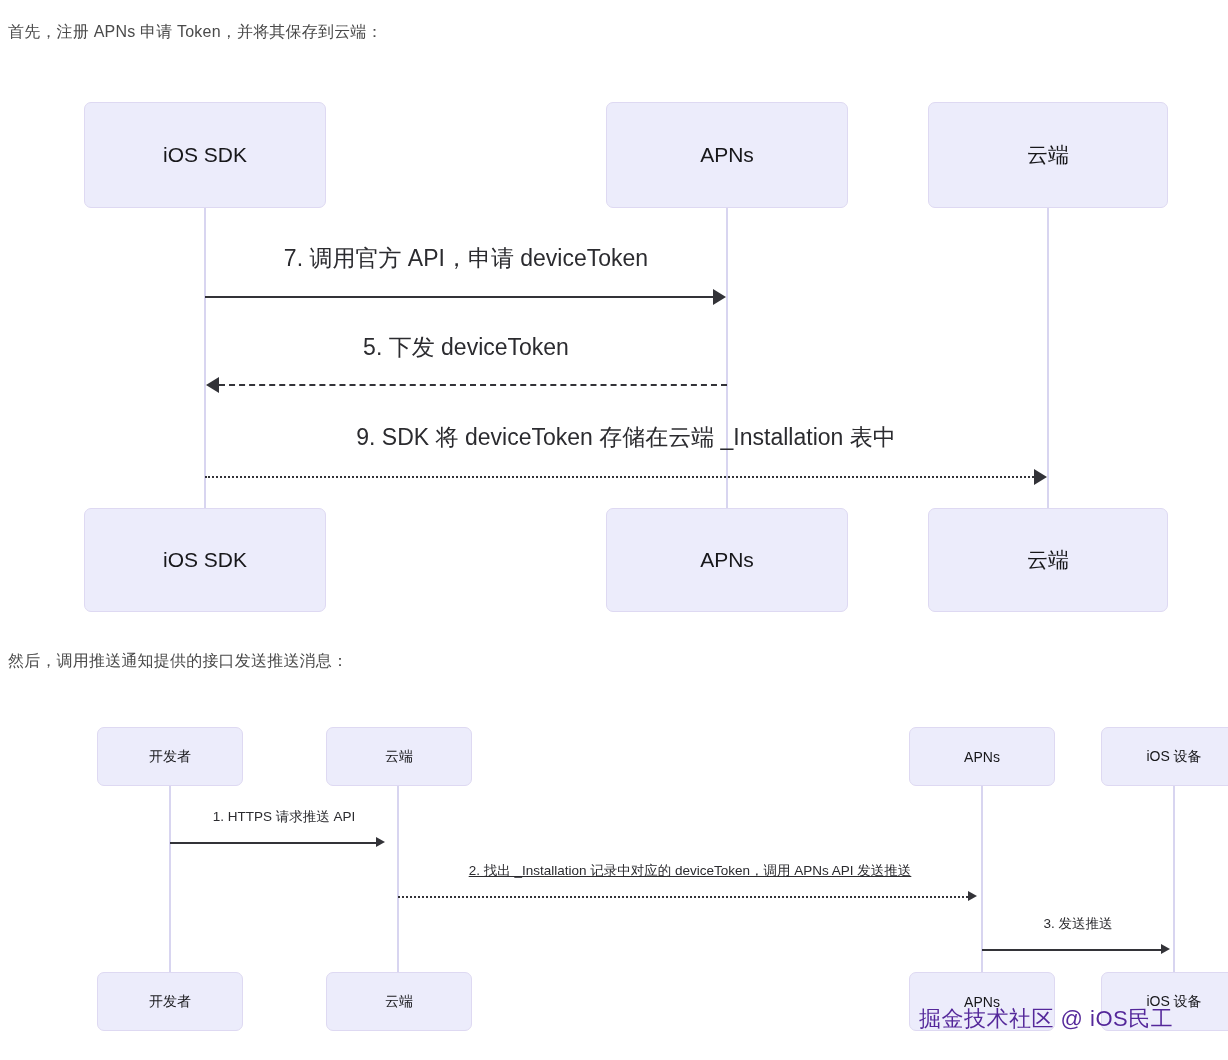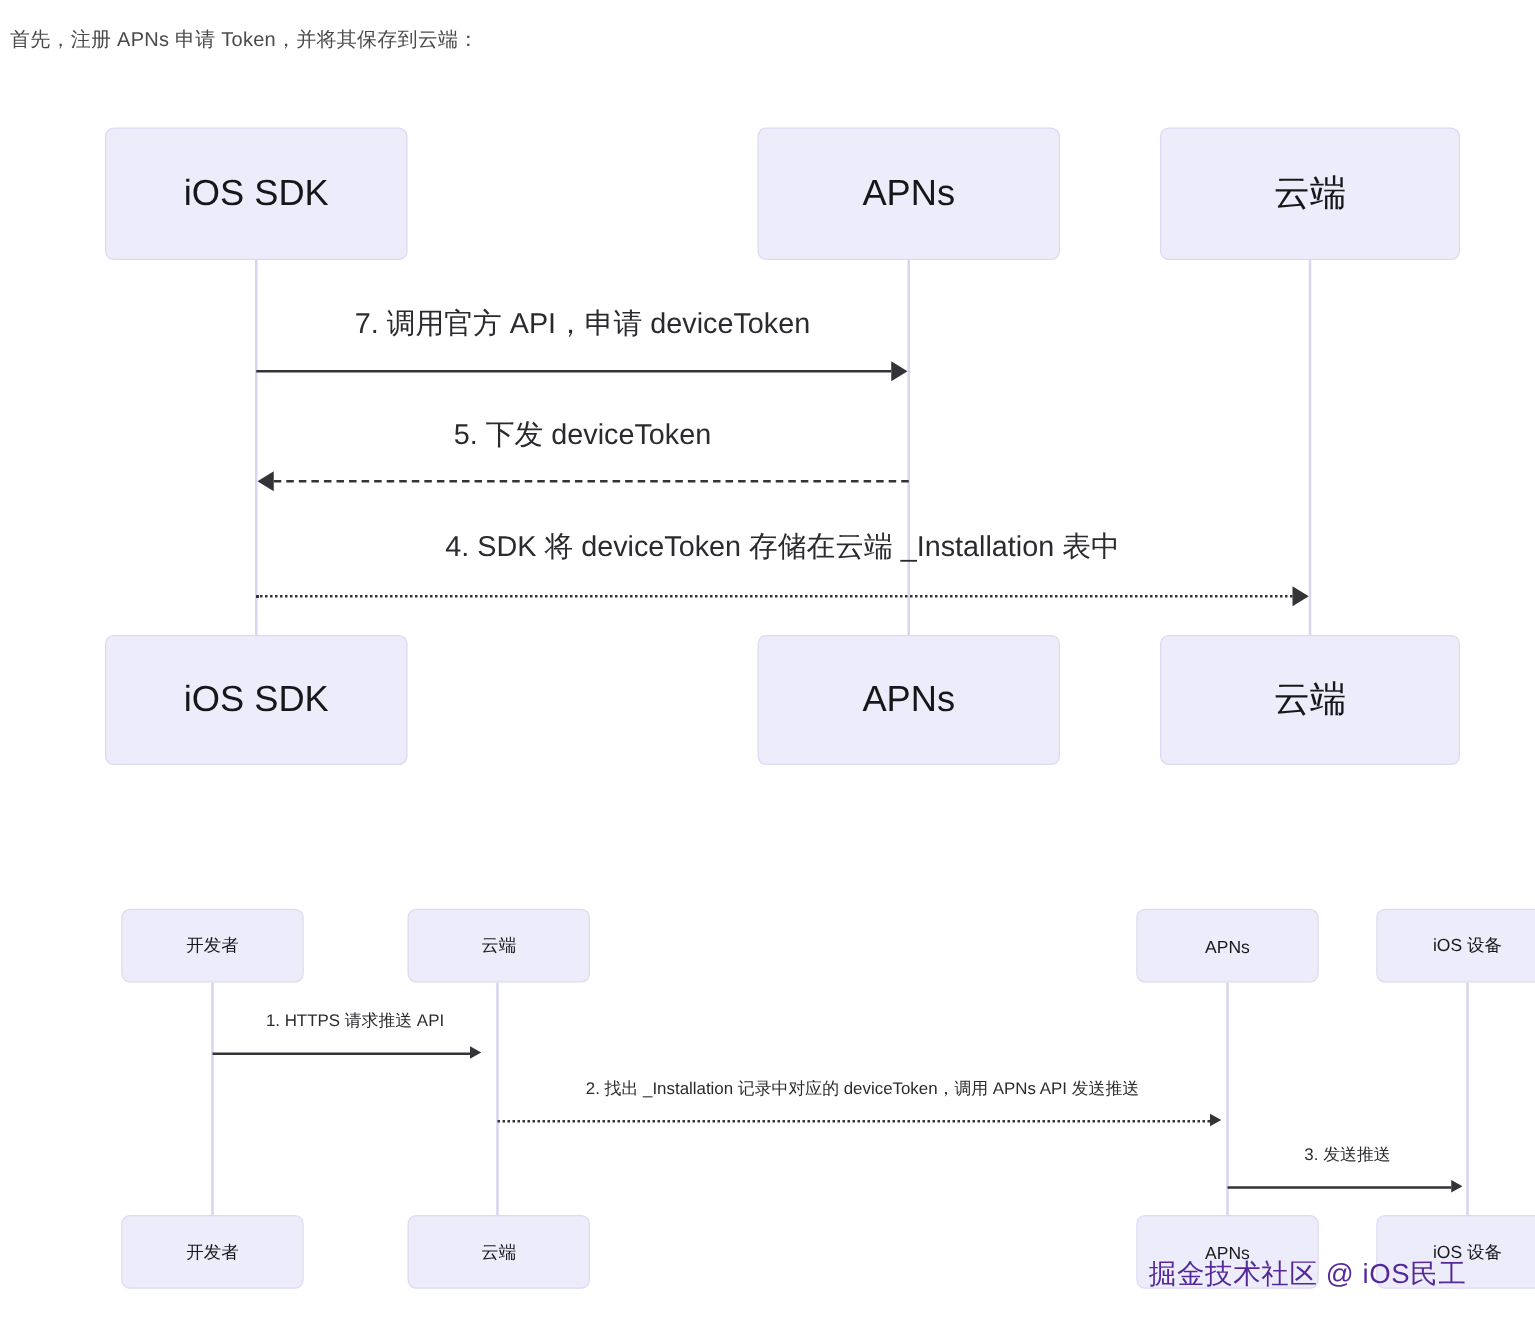--- a/index.html
+++ b/index.html
@@ -41,21 +41,21 @@
     background: #ececfb;
     border: 1px solid #ded9f2;
     border-radius: 7px;
     box-sizing: border-box;
     display: flex;
     align-items: center;
     justify-content: center;
     color: #17171a;
     text-align: center;
   }
-  #diagram-1 .actor-box { font-size: 29px; text-align: center; }
+  #diagram-1 .actor-box { font-size: 21px; text-align: center; }
   #diagram-2 .actor-box { font-size: 14px; }
 
   .msg { position: absolute; }
   .msg-label {
     position: absolute;
     color: #2b2b2f;
     white-space: nowrap;
     text-align: center;
     transform: translateX(-50%);
   }
@@ -126,36 +126,37 @@
       <div class="arrow-head right" style="left:713px; top:209px;"></div>
     </div>
 
     <div class="msg">
       <div class="msg-label" style="left:466px; top:252px;">5. 下发 deviceToken</div>
       <div class="msg-line dashed" style="left:219px; top:304px; width:508px;"></div>
       <div class="arrow-head left" style="left:206px; top:297px;"></div>
     </div>
 
     <div class="msg">
-      <div class="msg-label" style="left:626px; top:342px;">4. SDK 将 deviceToken 存储在云端 _Installation 表中</div>
+      <div class="msg-label" style="left:626px; top:342px;">9. SDK 将 deviceToken 存储在云端 _Installation 表中</div>
       <div class="msg-line dotted" style="left:205px; top:396px; width:829px;"></div>
       <div class="arrow-head right" style="left:1034px; top:389px;"></div>
     </div>
 
     <div class="actor-box" style="left:84px; top:428px; width:242px; height:104px;">
       <span>iOS SDK</span>
     </div>
     <div class="actor-box" style="left:606px; top:428px; width:242px; height:104px;">
       <span>APNs</span>
     </div>
     <div class="actor-box" style="left:928px; top:428px; width:240px; height:104px;">
       <span>云端</span>
     </div>
   </div>
 
+  <div class="caption" id="caption-2">然后，调用推送通知提供的接口发送推送消息：</div>
 
   <div class="diagram" id="diagram-2">
 
     <div class="lifeline" style="left:123px;  top:86px; height:188px;"></div>
     <div class="lifeline" style="left:351px;  top:86px; height:188px;"></div>
     <div class="lifeline" style="left:935px;  top:86px; height:188px;"></div>
     <div class="lifeline" style="left:1127px; top:86px; height:188px;"></div>
 
     <div class="actor-box" style="left:51px; top:27px; width:146px; height:59px;">
       <span>开发者</span>
@@ -170,21 +171,21 @@
       <span>iOS 设备</span>
     </div>
 
     <div class="msg">
       <div class="msg-label" style="left:238px; top:108px;">1. HTTPS 请求推送 API</div>
       <div class="msg-line solid" style="left:124px; top:142px; width:206px;"></div>
       <div class="arrow-head right" style="left:330px; top:137px;"></div>
     </div>
 
     <div class="msg">
-      <div class="msg-label" style="left:644px; top:162px;">2. 找出 _Installation 记录中对应的 deviceToken，调用 APNs API 发送推送</div>
+      <div class="msg-label" style="left:644px; top:162px;text-decoration:underline;">2. 找出 _Installation 记录中对应的 deviceToken，调用 APNs API 发送推送</div>
       <div class="msg-line dotted" style="left:352px; top:196px; width:570px;"></div>
       <div class="arrow-head right" style="left:922px; top:191px;"></div>
     </div>
 
     <div class="msg">
       <div class="msg-label" style="left:1032px; top:215px;">3. 发送推送</div>
       <div class="msg-line solid" style="left:936px; top:249px; width:179px;"></div>
       <div class="arrow-head right" style="left:1115px; top:244px;"></div>
     </div>
 

